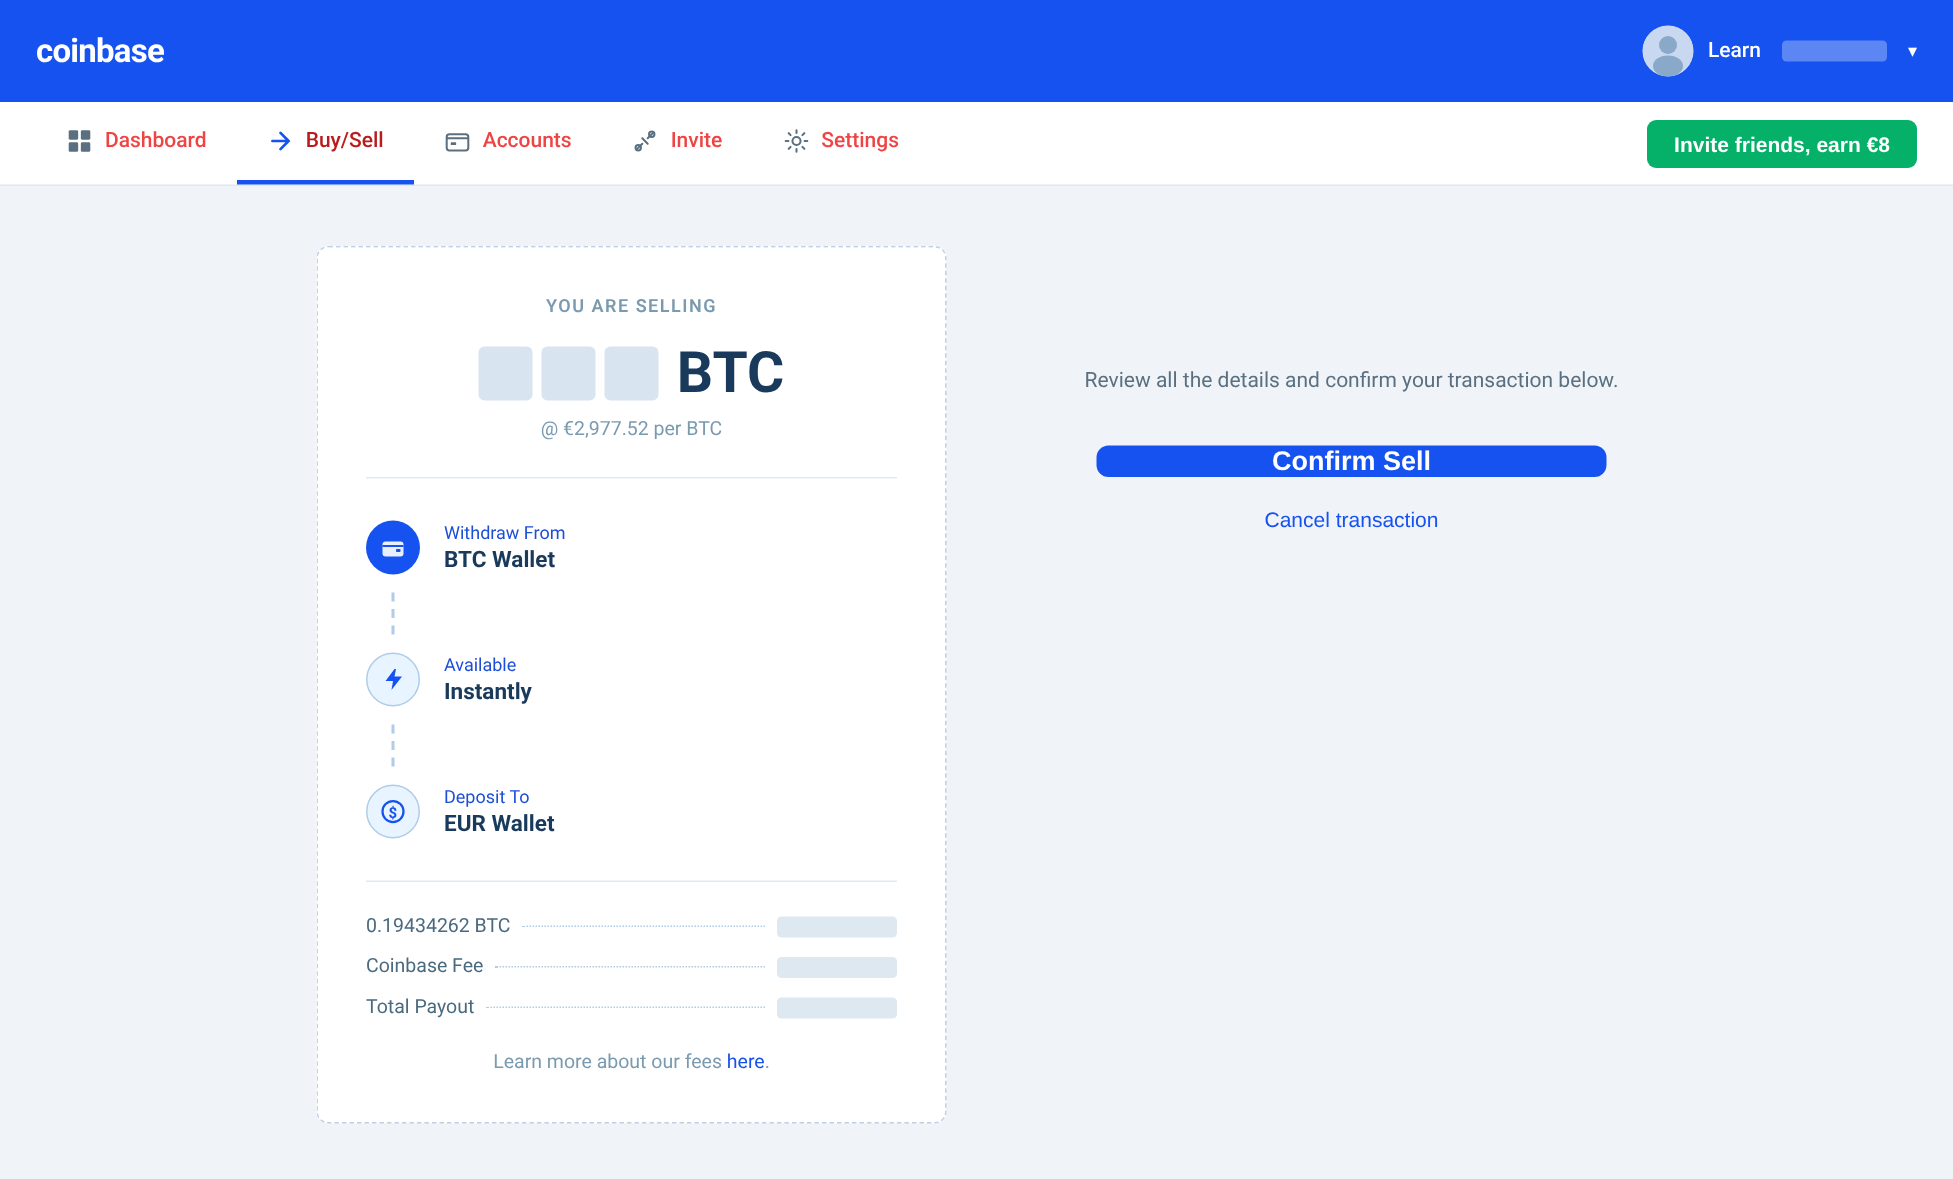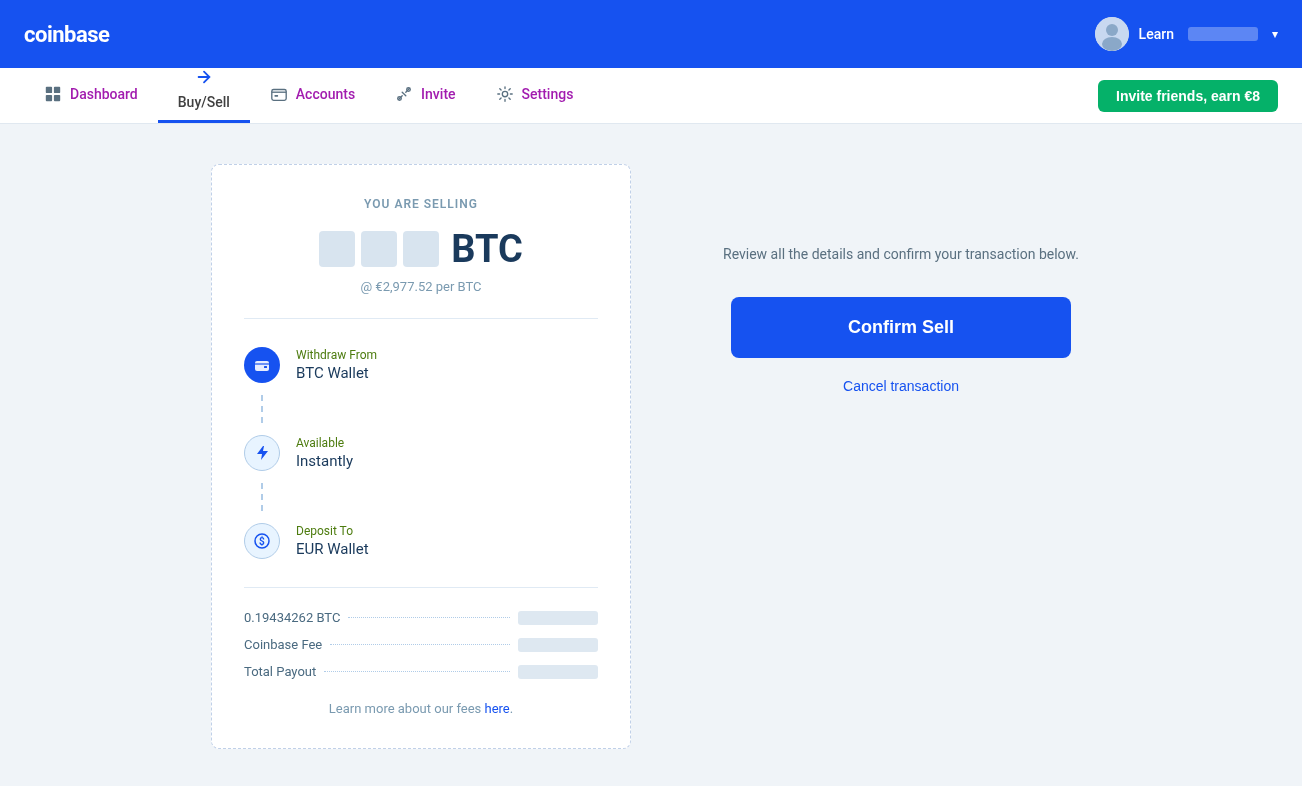--- a/index.html
+++ b/index.html
@@ -73,31 +73,30 @@
     .nav-items {
       display: flex;
       align-items: stretch;
     }
     .nav-item {
       display: flex;
       align-items: center;
       gap: 8px;
       padding: 0 20px;
       font-size: 14px;
-      color: #a21caf;
+      color: #ef4444;
       cursor: pointer;
       border-bottom: 3px solid transparent;
       font-weight: 500;
       text-decoration: none;
       position: relative;
     }
     .nav-item.active {
-      color: #404040;
+      color: #b91c1c;
       border-bottom: 3px solid #1652f0;
-      flex-direction: column;
     }
     .nav-item svg { width: 18px; height: 18px; }
     .invite-btn {
       background: #05b169;
       color: white;
       border: none;
       border-radius: 6px;
       padding: 8px 18px;
       font-size: 14px;
       font-weight: 600;
@@ -201,27 +200,27 @@
       border: 1.5px solid #b0cce8;
     }
 
     .detail-icon.green-bg {
       background: #e8f4ff;
       border: 1.5px solid #b0cce8;
     }
 
     .detail-text-label {
       font-size: 12px;
-      color: #4d7c0f;
+      color: #1d4ed8;
       margin-bottom: 2px;
     }
 
     .detail-text-value {
       font-size: 15px;
-      font-weight: 400;
+      font-weight: 700;
       color: #1a3a5c;
     }
 
     .dashed-line {
       width: 1.5px;
       height: 28px;
       border-left: 2px dashed #b0cce8;
       margin-left: 17px;
     }
 
@@ -287,21 +286,20 @@
       color: #5a7080;
       line-height: 1.5;
       margin-bottom: 32px;
     }
 
     .confirm-sell-btn {
       background: #1652f0;
       color: white;
       border: none;
       border-radius: 8px;
-      padding: 20px;
       font-size: 18px;
       font-weight: 700;
       width: 340px;
       cursor: pointer;
       margin-bottom: 20px;
     }
 
     .cancel-link {
       color: #1652f0;
       font-size: 14px;

